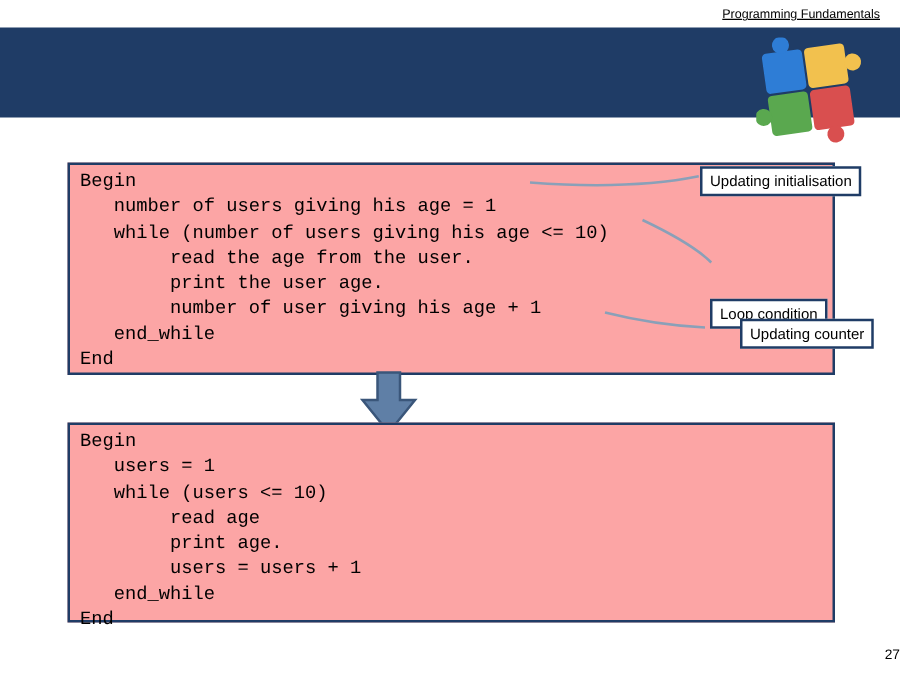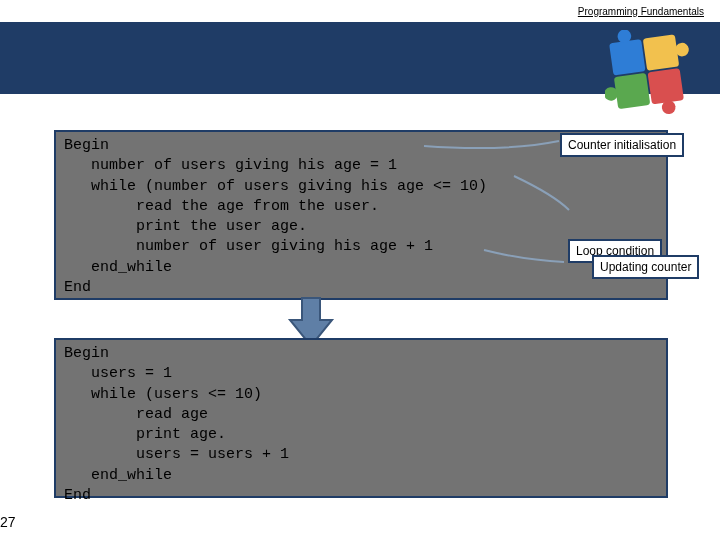--- a/index.html
+++ b/index.html
@@ -31,21 +31,21 @@
   .puzzle-logo {
     position: absolute;
     top: 30px;
     right: 30px;
     width: 85px;
     height: 85px;
   }
   .code-box {
     position: absolute;
     border: 2px solid #1f3c66;
-    background: #737373;
+    background: #fca5a5;
     font-family: "Courier New", monospace;
     font-size: 15px;
     line-height: 1.35;
     padding: 4px 8px;
     white-space: pre;
     color: #000;
     box-sizing: border-box;
   }
   .box1 { top: 130px; left: 54px; width: 614px; height: 170px; }
   .box2 { top: 338px; left: 54px; width: 614px; height: 160px; }
@@ -72,22 +72,22 @@
     top: 296px;
     left: 286px;
     width: 50px;
     height: 52px;
   }
   .page-num {
     position: absolute;
     bottom: 10px;
     left: 0;
     width: 720px;
-    text-align: left;
-    font-size: 14px;
+    text-align: right;
+    font-size: 11px;
     color: #000;
   }
 </style>
 </head>
 <body>
 
 <div class="top-right-label">Programming Fundamentals</div>
 
 <div class="header-bar"></div>
 
@@ -112,21 +112,21 @@
         number of user giving his age + 1
    end_while
 End</div>
 
 <svg class="connector" style="top:130px;left:54px;" width="614" height="170">
   <path d="M 370 16 Q 450 22 505 11"></path>
   <path d="M 460 46 Q 500 65 515 80"></path>
   <path d="M 430 120 Q 470 130 510 132"></path>
 </svg>
 
-<div class="callout callout-1">Counter initialisation</div>
+<div class="callout callout-1">Updating initialisation</div>
 <div class="callout callout-2">Loop condition</div>
 <div class="callout callout-3">Updating counter</div>
 
 <svg class="arrow-down" viewBox="0 0 50 52">
   <path d="M 16 2 L 34 2 L 34 24 L 46 24 L 25 50 L 4 24 L 16 24 Z" fill="#5f7fa6" stroke="#3a567a" stroke-width="2"></path>
 </svg>
 
 <div class="code-box box2">Begin
    users = 1
    while (users &lt;= 10)

